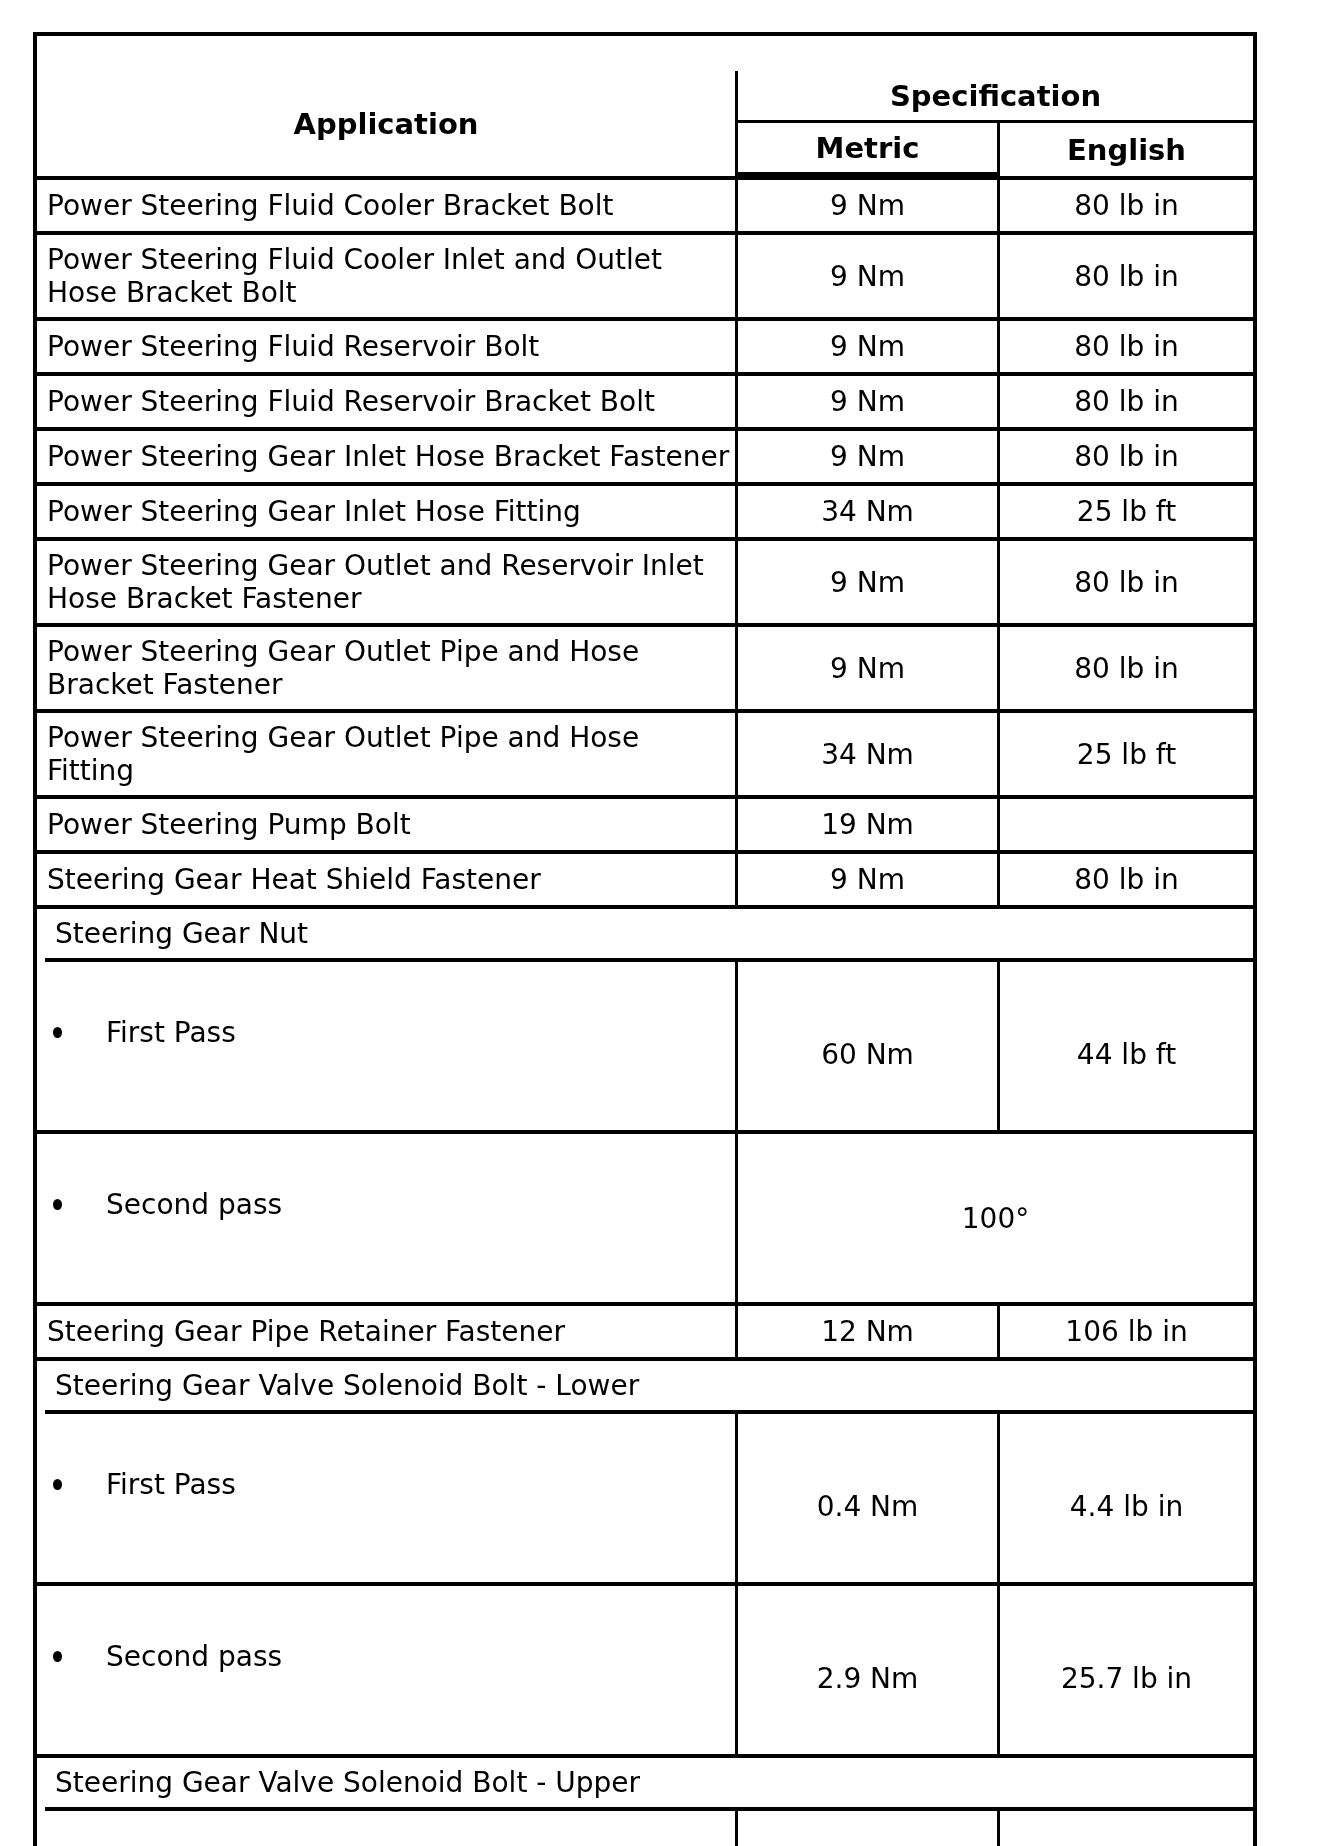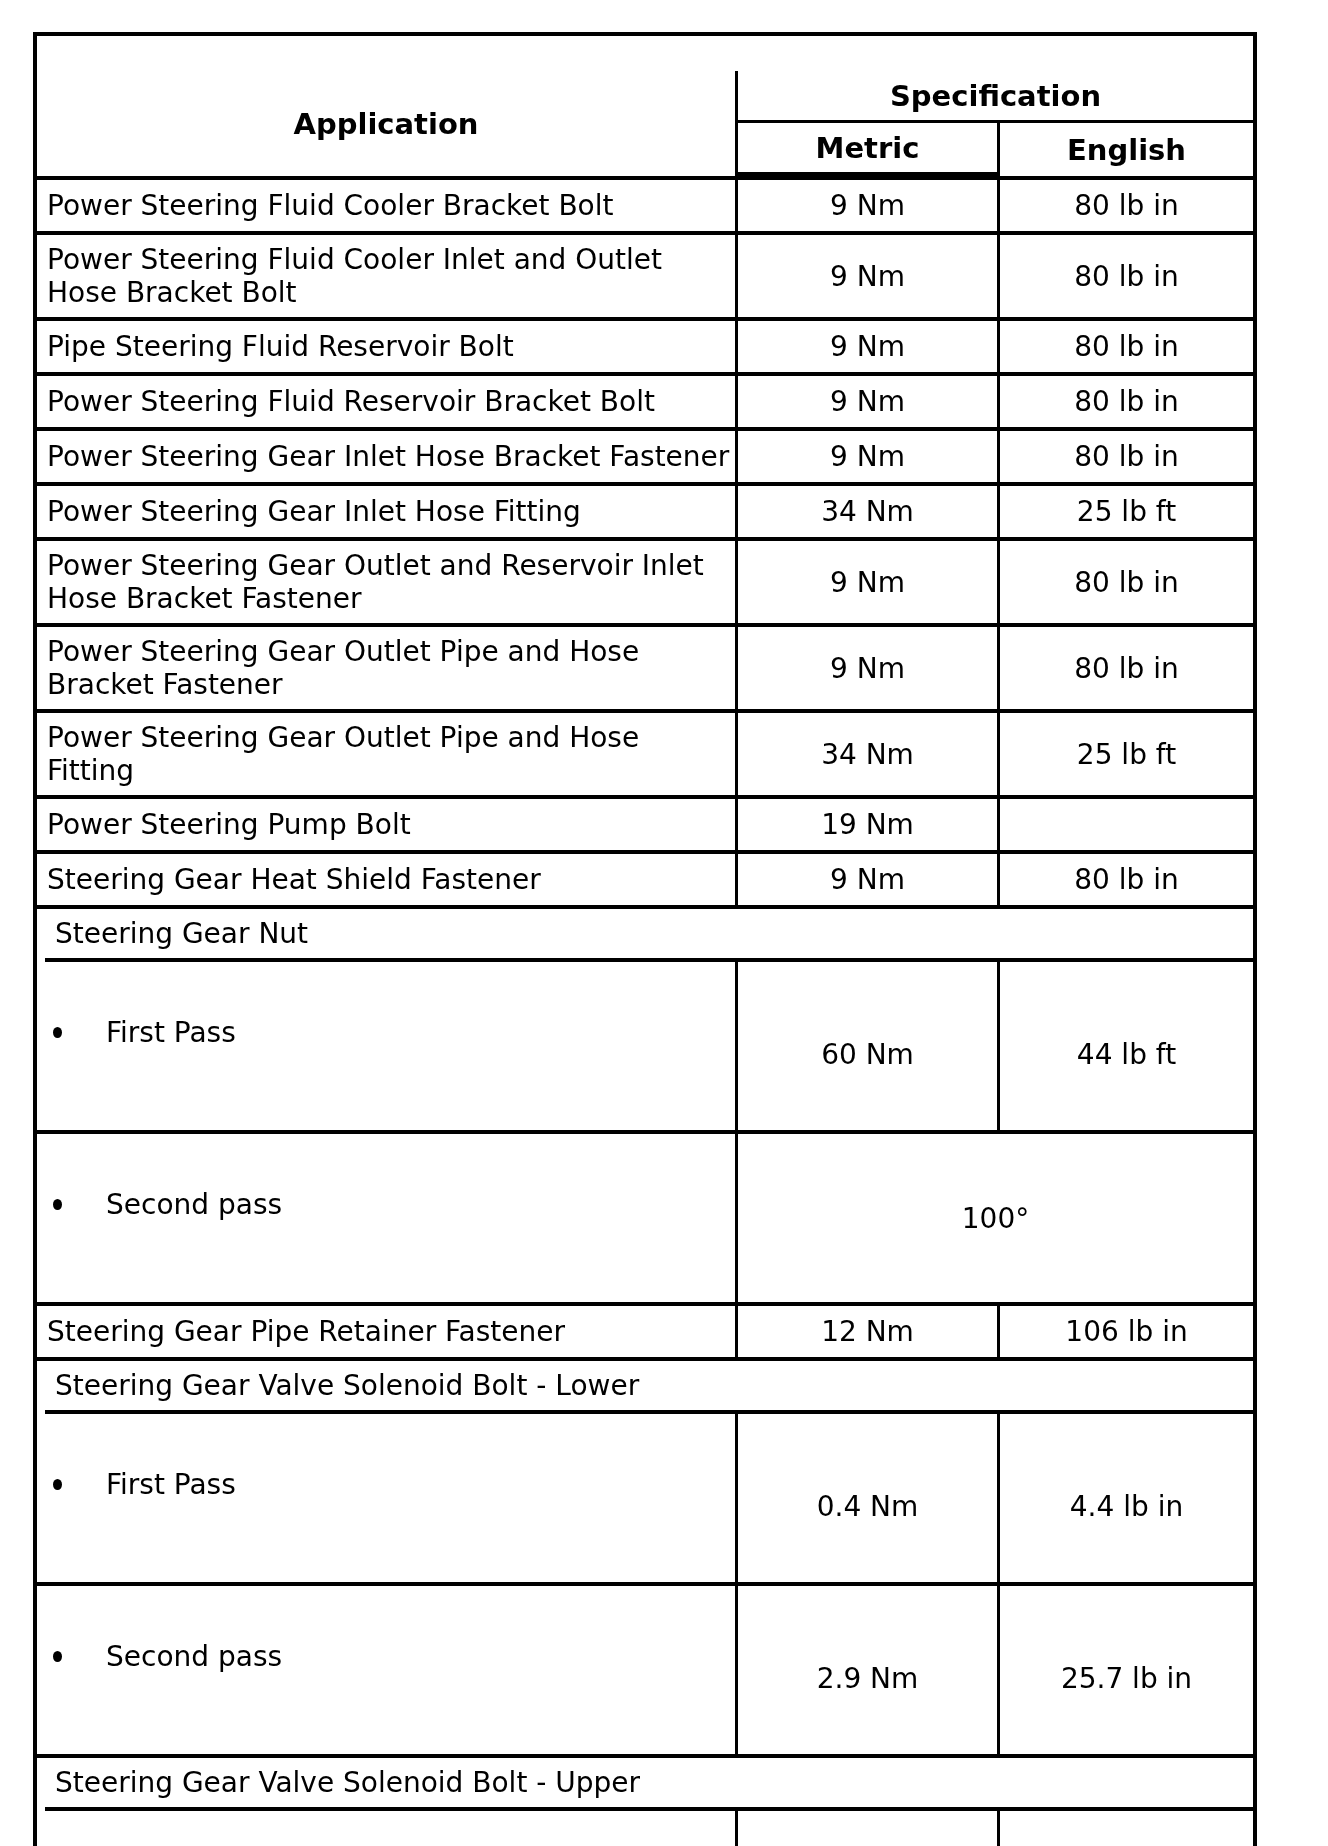--- a/index.html
+++ b/index.html
@@ -143,21 +143,21 @@
     </div>
     <div class="cell val metric">
       <span class="t">9 Nm</span>
     </div>
     <div class="cell val english">
       <span class="t">80 lb in</span>
     </div>
   </div>
       <div class="row row-spec">
     <div class="cell app">
-      <span class="t">Pipe Steering Fluid Reservoir Bolt</span>
+      <span class="t">Power Steering Fluid Reservoir Bolt</span>
     </div>
     <div class="cell val metric">
       <span class="t">9 Nm</span>
     </div>
     <div class="cell val english">
       <span class="t">80 lb in</span>
     </div>
   </div>
       <div class="row row-spec">
     <div class="cell app">

